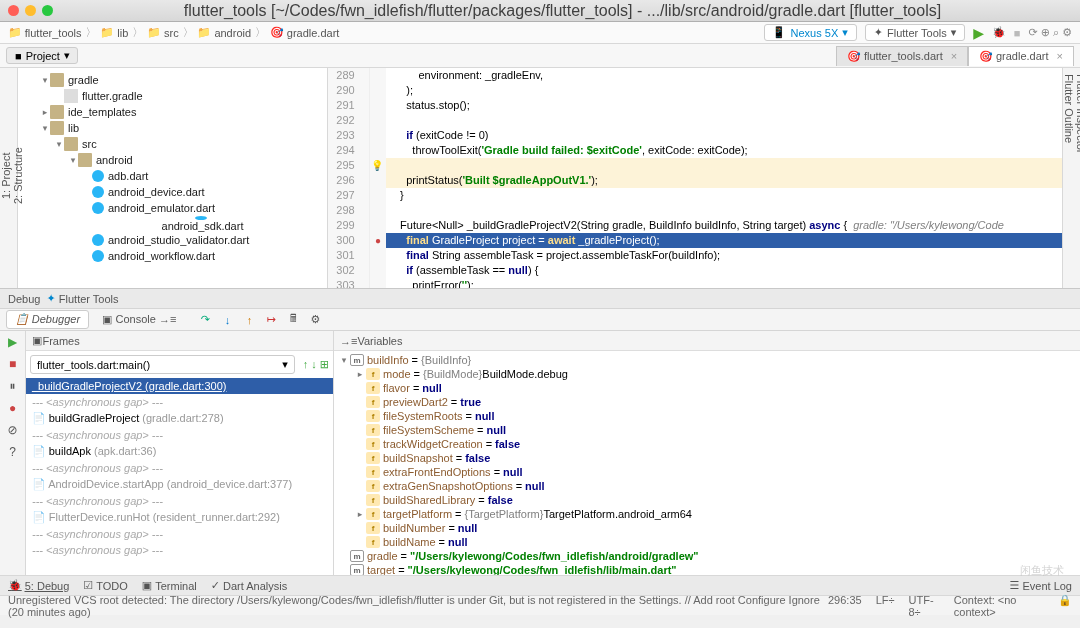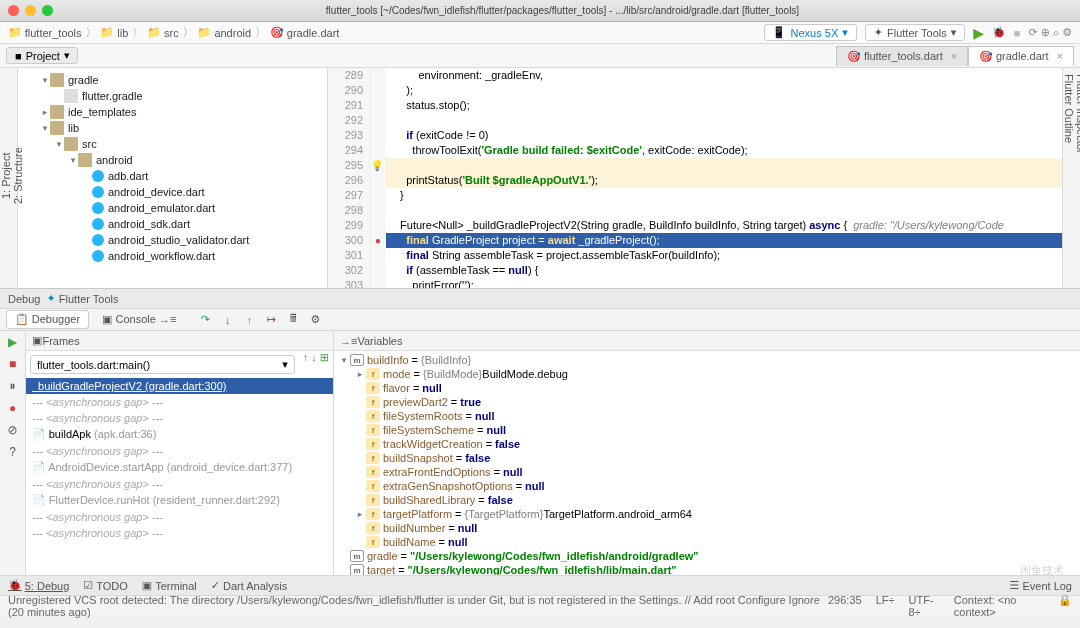--- a/index.html
+++ b/index.html
@@ -3,21 +3,21 @@
 <meta charset="utf-8">
 <style>
 * { margin: 0; padding: 0; box-sizing: border-box; font-family: -apple-system, "Lucida Grande", Arial, sans-serif; font-size: 11px; }
 body { background: #f0f0f0; width: 1080px; height: 628px; overflow: hidden; }
 .titlebar { height: 22px; background: linear-gradient(#e8e8e8, #d8d8d8); display: flex; align-items: center; padding: 0 8px; border-bottom: 1px solid #b0b0b0; }
 .traffic { display: flex; gap: 6px; }
 .traffic span { width: 11px; height: 11px; border-radius: 50%; }
 .t-close { background: #ff5f57; }
 .t-min { background: #ffbd2e; }
 .t-max { background: #28c840; }
-.title { flex: 1; text-align: center; color: #404040; font-size: 10px; }
+.title { flex: 1; text-align: center; color: #404040; font-size: 16px; }
 .breadcrumb { height: 22px; background: #fafafa; border-bottom: 1px solid #d8d8d8; display: flex; align-items: center; padding: 0 8px; gap: 4px; font-size: 11px; color: #555; }
 .bc-item { display: inline-flex; align-items: center; gap: 3px; }
 .bc-sep { color: #999; }
 .toolbar-right { margin-left: auto; display: flex; align-items: center; gap: 8px; }
 .device-dd, .config-dd { background: #fff; border: 1px solid #ccc; border-radius: 3px; padding: 1px 8px; display: inline-flex; align-items: center; gap: 4px; font-size: 11px; }
 .device-dd { color: #0087ce; }
 .run-btn { color: #4eaa2a; font-size: 14px; }
 .toolbar2 { height: 24px; background: #f7f7f7; border-bottom: 1px solid #d8d8d8; display: flex; align-items: center; padding: 0 6px; gap: 6px; }
 .proj-lbl { background: #ebebeb; border: 1px solid #ccc; border-radius: 3px; padding: 1px 8px; font-size: 11px; display: inline-flex; align-items: center; gap: 4px; }
 .tabs { margin-left: 310px; display: flex; gap: 0; }
@@ -29,38 +29,38 @@
 .left-gutter span { display: block; margin-bottom: 12px; transform: rotate(180deg); }
 .project-tree { width: 310px; background: #fff; border-right: 1px solid #d8d8d8; overflow: auto; padding: 4px 0; }
 .tree-row { white-space: nowrap; display: flex; align-items: center; height: 16px; padding-right: 4px; }
 .tree-arrow { width: 10px; text-align: center; color: #7a7a7a; font-size: 9px; }
 .tree-icon { width: 14px; height: 14px; margin-right: 4px; display: inline-block; }
 .icon-folder { background: #c5b385; border-radius: 1px; }
 .icon-dart { width: 12px; height: 12px; background: #29b6f6; border-radius: 50%; position: relative; }
 .tree-label { color: #1a1a1a; }
 .editor { flex: 1; background: #fff; display: flex; font-family: Menlo, Consolas, monospace; font-size: 11px; overflow: hidden; }
 .gutter { width: 42px; background: #f7f7f7; color: #999; text-align: right; padding-right: 6px; line-height: 15px; border-right: 1px solid #eee; }
-.gutter div { height: 15px; }
+.gutter div { height: 15px; text-align: center; }
 .marker-col { width: 16px; background: #f7f7f7; line-height: 15px; }
 .marker-col div { height: 15px; text-align: center; font-size: 10px; }
 .code { flex: 1; line-height: 15px; white-space: pre; overflow: hidden; }
 .code div { height: 15px; padding-left: 8px; }
 .line-sel { background: #2e5ea8; color: #fff; }
 .line-bp { background: #fdf3d8; }
 .kw { color: #000080; font-weight: bold; }
 .kw-sel { color: #ffdf8c; font-weight: bold; }
 .str { color: #008000; font-weight: bold; }
 .cmt { color: #808080; font-style: italic; }
 .right-gutter { width: 18px; background: #f4f4f4; border-left: 1px solid #d8d8d8; writing-mode: vertical-lr; font-size: 10px; color: #555; padding-top: 6px; }
 .right-gutter span { display: block; margin-bottom: 10px; }
 .debug-panel { border-top: 1px solid #c8c8c8; }
 .debug-hdr { height: 20px; background: #eaeaea; display: flex; align-items: center; padding: 0 8px; font-size: 11px; color: #555; border-bottom: 1px solid #d5d5d5; }
 .debug-tabs { height: 22px; background: #f4f4f4; display: flex; align-items: center; padding: 0 6px; gap: 4px; border-bottom: 1px solid #d5d5d5; }
 .dtab { padding: 2px 8px; border: 1px solid transparent; font-size: 11px; color: #555; }
-.dtab.active { background: #fff; border: 1px solid #ccc; border-radius: 3px; }
+.dtab.active { background: #fff; border: 1px solid #ccc; border-radius: 3px; font-style: italic; }
 .dbg-icons { display: flex; gap: 6px; margin-left: 8px; }
 .dbg-icons span { width: 16px; height: 16px; display: inline-flex; align-items: center; justify-content: center; color: #555; }
 .debug-body { display: flex; height: 244px; background: #fff; }
 .debug-left-ctrl { width: 26px; background: #f4f4f4; border-right: 1px solid #d8d8d8; padding-top: 4px; }
 .debug-left-ctrl div { height: 22px; text-align: center; color: #555; font-size: 12px; }
 .frames-panel { width: 308px; border-right: 1px solid #d8d8d8; display: flex; flex-direction: column; }
 .panel-hdr { height: 20px; background: #f4f4f4; padding: 0 6px; display: flex; align-items: center; font-size: 11px; color: #555; border-bottom: 1px solid #ddd; }
 .thread-sel { margin: 4px; background: #fff; border: 1px solid #ccc; border-radius: 3px; padding: 2px 6px; font-size: 11px; display: flex; align-items: center; }
 .frames-list { flex: 1; overflow: auto; }
 .frame-row { padding: 2px 6px; font-size: 11px; white-space: nowrap; overflow: hidden; text-overflow: ellipsis; }
@@ -175,21 +175,21 @@
       <div class="tree-row" style="padding-left: 64px;">
         <span class="tree-arrow"></span>
         <span class="tree-icon icon-dart"></span>
         <span class="tree-label">android_device.dart</span>
       </div>
       <div class="tree-row" style="padding-left: 64px;">
         <span class="tree-arrow"></span>
         <span class="tree-icon icon-dart"></span>
         <span class="tree-label">android_emulator.dart</span>
       </div>
-      <div class="tree-row" style="padding-left: 64px;">
+      <div class="tree-row" style="padding-left: 64px; flex-direction: column;">
         <span class="tree-arrow"></span>
         <span class="tree-icon icon-dart"></span>
         <span class="tree-label">android_sdk.dart</span>
       </div>
       <div class="tree-row" style="padding-left: 64px;">
         <span class="tree-arrow"></span>
         <span class="tree-icon icon-dart"></span>
         <span class="tree-label">android_studio_validator.dart</span>
       </div>
       <div class="tree-row" style="padding-left: 64px;">
@@ -261,30 +261,31 @@
     <div class="debug-left-ctrl">
       <div style="color:#4a4">▶</div>
       <div style="color:#c44">■</div>
       <div>⏸</div>
       <div style="color:#c44">●</div>
       <div>⊘</div>
       <div>?</div>
     </div>
     <div class="frames-panel">
       <div class="panel-hdr">▣ <span>Frames</span></div>
-      <div style="display:flex;align-items:flex-start;">
+      <div style="display:flex;align-items:center;">
         <div class="thread-sel" style="flex:1">
             <span>flutter_tools.dart:main()</span>
             <span style="margin-left:auto">▾</span>
           </div>
         <span style="padding:0 4px;color:#4a4">↑ ↓ ⊞</span>
       </div>
       <div class="frames-list" id="frames-list">
           <div class="frame-row sel">_buildGradleProjectV2 (gradle.dart:300)</div>
           <div class="frame-row gap">--- &lt;asynchronous gap&gt; ---</div>
+          <div class="frame-row bright">📄 buildGradleProject <span class="loc">(gradle.dart:278)</span></div>
           <div class="frame-row gap">--- &lt;asynchronous gap&gt; ---</div>
           <div class="frame-row bright">📄 buildApk <span class="loc">(apk.dart:36)</span></div>
           <div class="frame-row gap">--- &lt;asynchronous gap&gt; ---</div>
           <div class="frame-row dim">📄 AndroidDevice.startApp <span class="loc">(android_device.dart:377)</span></div>
           <div class="frame-row gap">--- &lt;asynchronous gap&gt; ---</div>
           <div class="frame-row dim">📄 FlutterDevice.runHot <span class="loc">(resident_runner.dart:292)</span></div>
           <div class="frame-row gap">--- &lt;asynchronous gap&gt; ---</div>
           <div class="frame-row gap">--- &lt;asynchronous gap&gt; ---</div>
         </div>
     </div>

